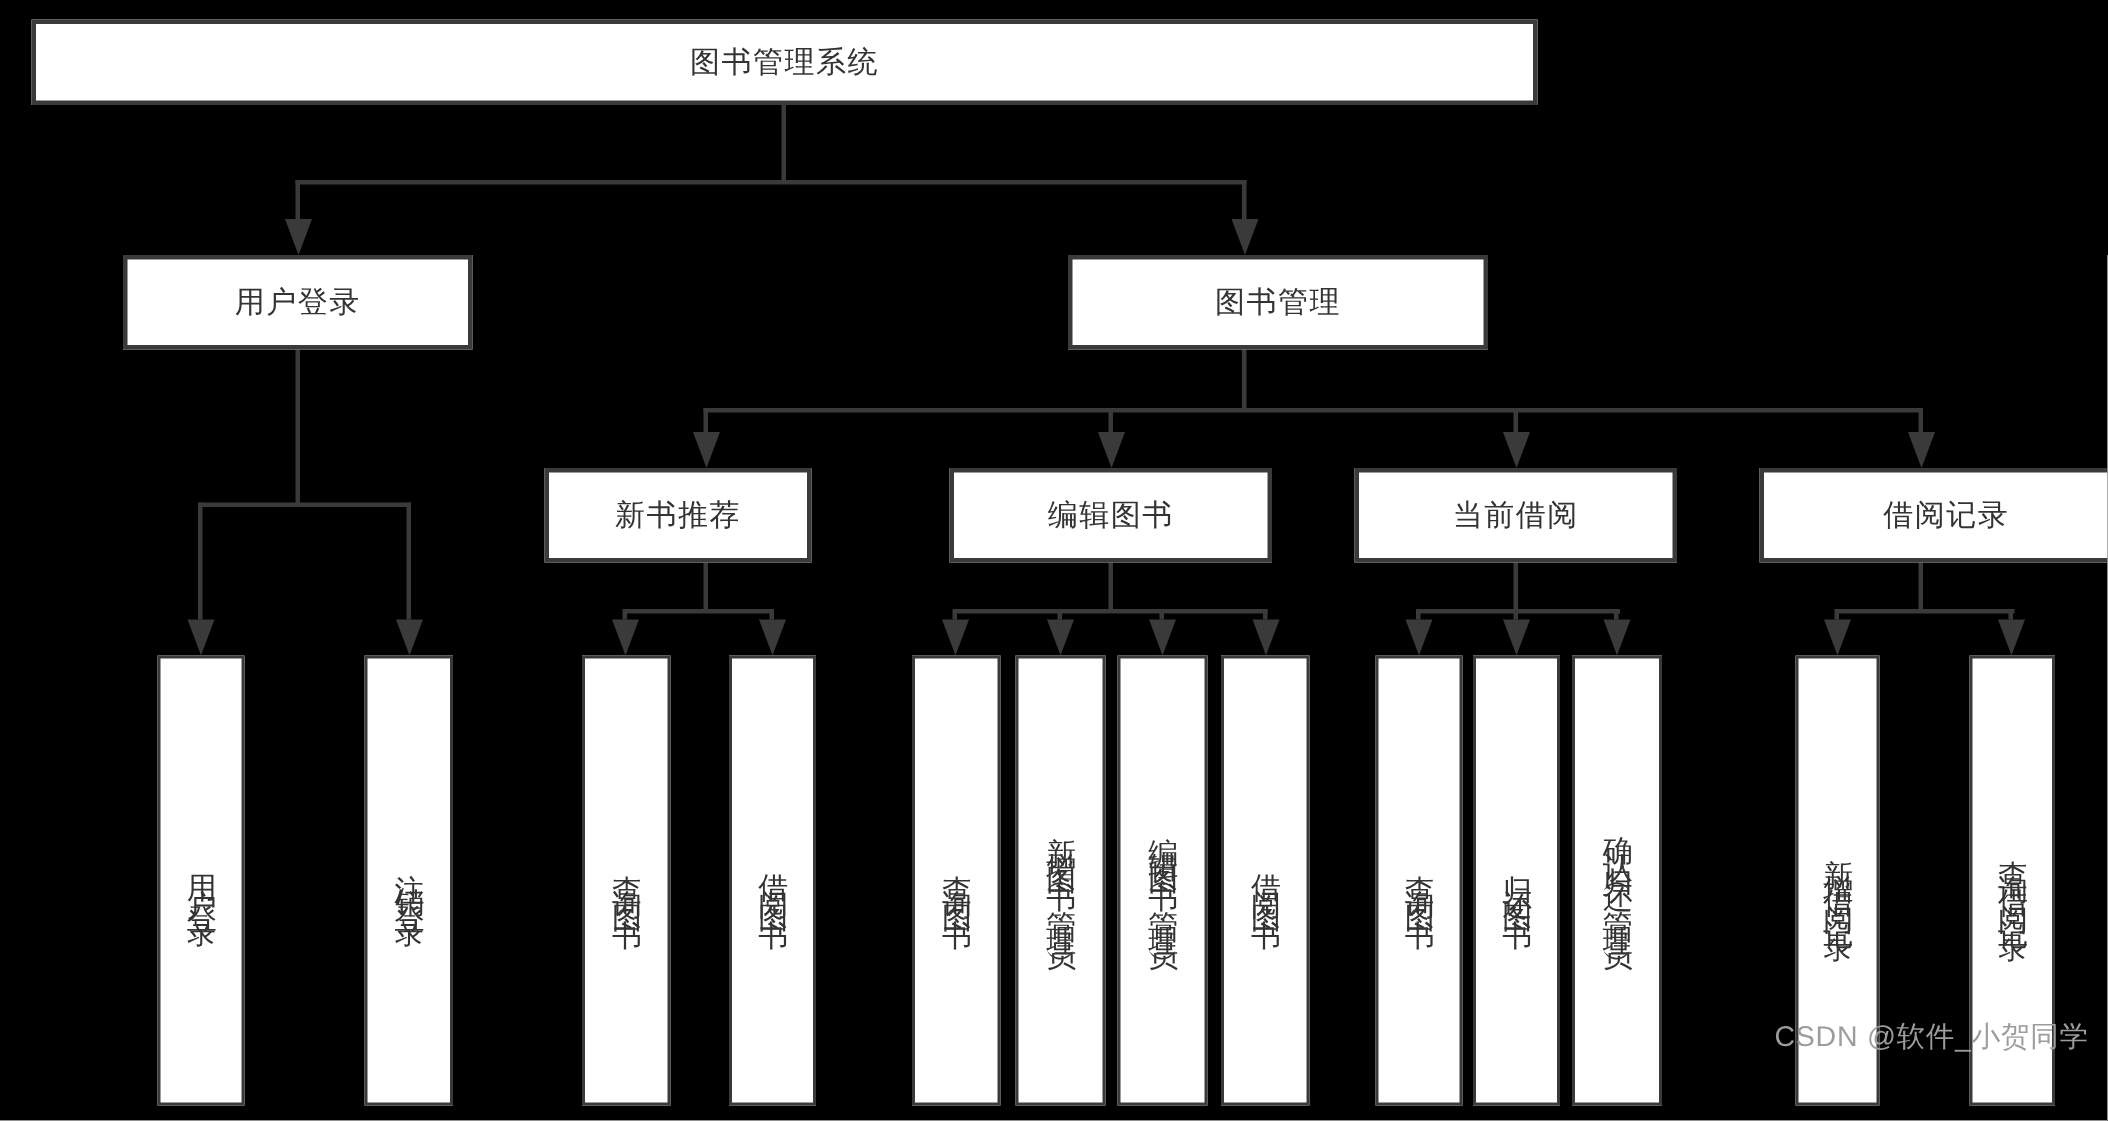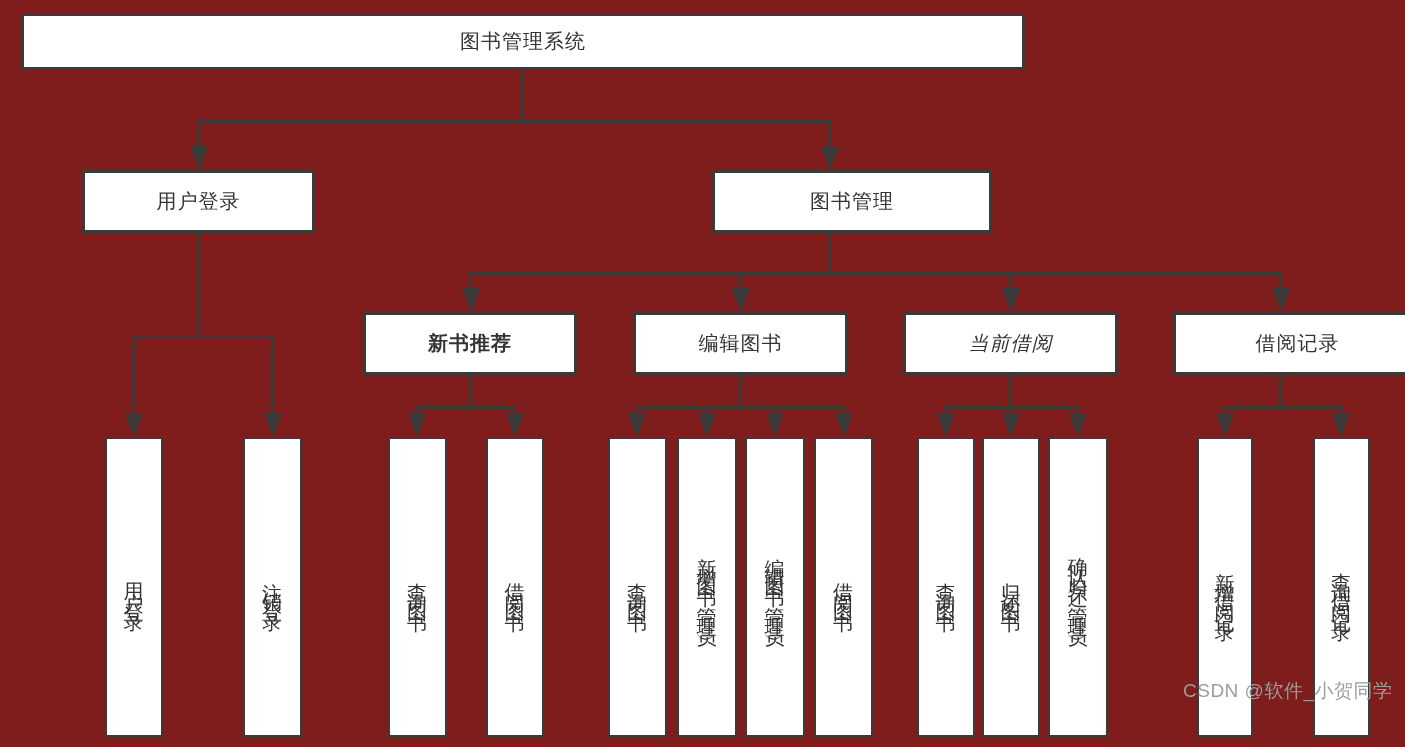--- a/index.html
+++ b/index.html
@@ -5,21 +5,21 @@
   html, body {
     margin: 0;
     padding: 0;
     background: #ffffff;
     font-family: "Liberation Sans", "DejaVu Sans", sans-serif;
   }
   .canvas {
     position: relative;
     width: 1405px;
     height: 747px;
-    background: #7f1d1d;
+    background: #000000;
     overflow: hidden;
   }
   
   .node {
     position: absolute;
     box-sizing: border-box;
     background: #ffffff;
     border: 3px solid #3a3a3a;
     display: flex;
     align-items: center;
@@ -125,23 +125,23 @@
   </div>
   <div class="arrow" style="left:1001px; top:272px; height:40px;">
     <i class="stem"></i>
       <i class="head"></i>
   </div>
   <div class="arrow" style="left:1271px; top:272px; height:40px;">
     <i class="stem"></i>
       <i class="head"></i>
   </div>
 
-  <div class="node h-label" style="left:363px; top:312px; width:214px; height:63px;font-weight:bold;">新书推荐</div>
+  <div class="node h-label" style="left:363px; top:312px; width:178px; height:63px;">新书推荐</div>
   <div class="node h-label" style="left:633px; top:312px; width:215px; height:63px;">编辑图书</div>
-  <div class="node h-label" style="left:903px; top:312px; width:215px; height:63px;font-style:italic;">当前借阅</div>
+  <div class="node h-label" style="left:903px; top:312px; width:215px; height:63px;">当前借阅</div>
   <div class="node h-label" style="left:1173px; top:312px; width:249px; height:63px;text-align:right;">借阅记录</div>
 
   <div class="vline" style="left:469px; top:375px; height:33px;"></div>
   <div class="hline" style="left:416px; top:406px; width:100px;"></div>
   <div class="arrow" style="left:407px; top:406px; height:31px;">
     <i class="stem"></i>
       <i class="head"></i>
   </div>
   <div class="arrow" style="left:505px; top:406px; height:31px;">
     <i class="stem"></i>

